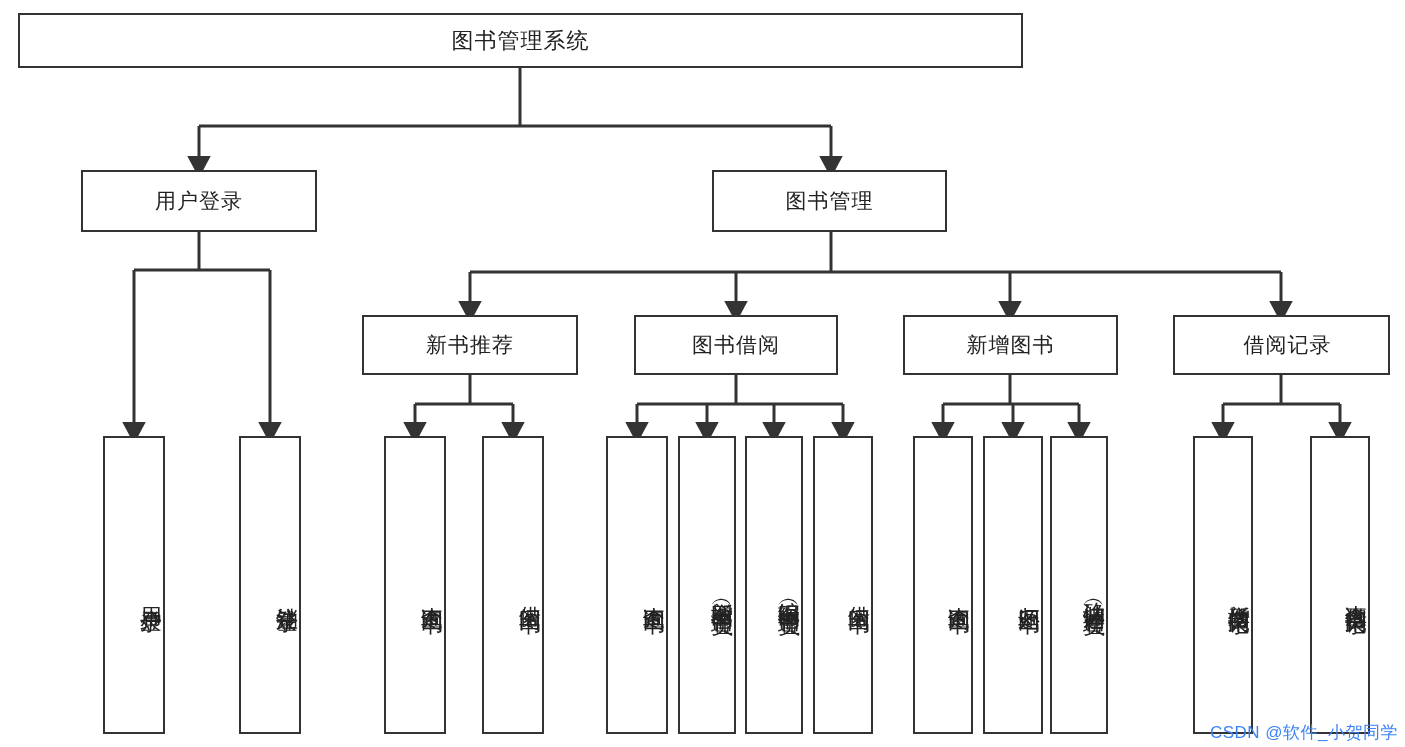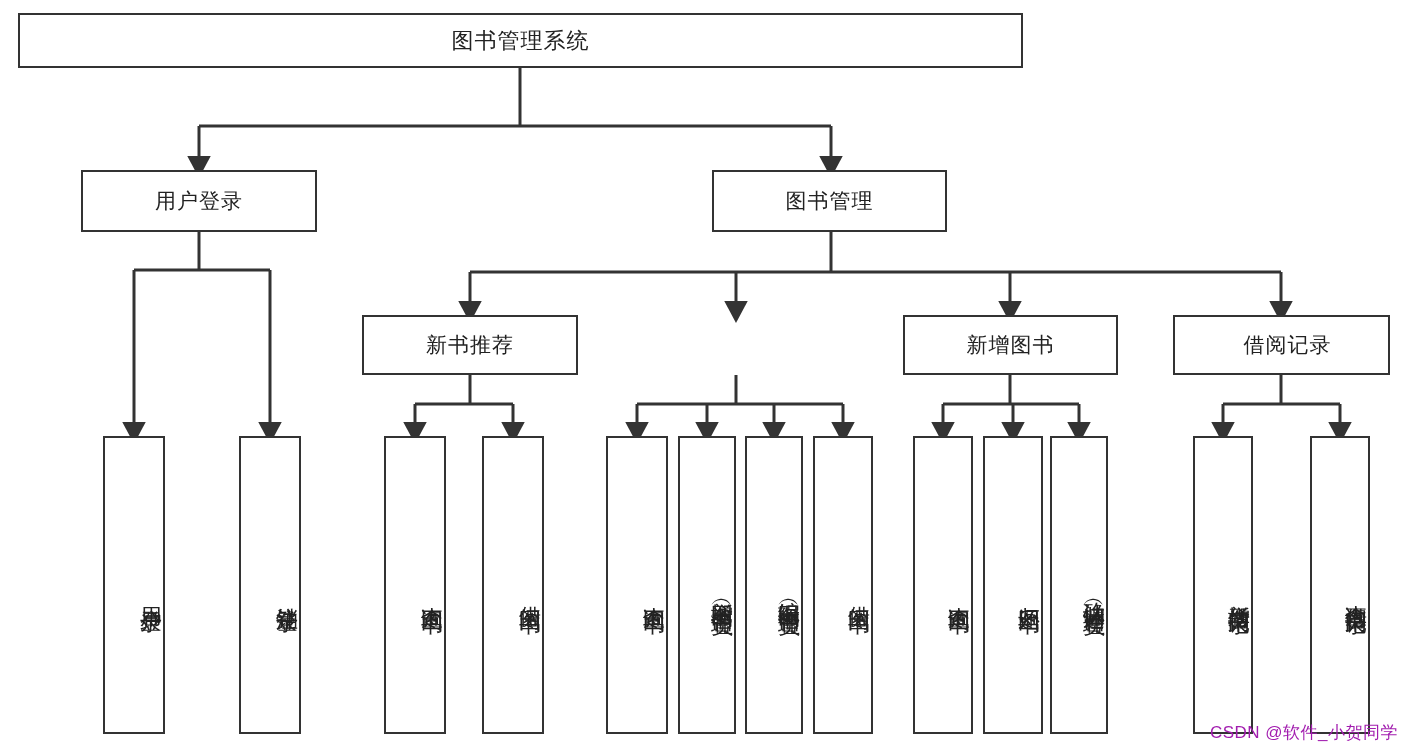--- a/index.html
+++ b/index.html
@@ -8,21 +8,21 @@
   #canvas{position:relative;width:1405px;height:747px;background:#fff;}
   svg#wires{position:absolute;left:0;top:0;width:1405px;height:747px;}
   .node{position:absolute;box-sizing:border-box;background:#ffffff;
         border:2.5px solid #333333;display:flex;align-items:center;
         justify-content:center;color:#222222;}
   .node.h{font-size:21px;letter-spacing:1px;text-align:center;}
   .node.v{writing-mode:vertical-rl;text-orientation:upright;
           font-size:22px;line-height:1.12;letter-spacing:2px;
           padding-top:16px;align-items:flex-start;justify-content:center;}
   .node.root{font-size:22px;}
-  .wm{position:absolute;right:7px;bottom:3px;font-size:17px;color:#a21caf;
+  .wm{position:absolute;right:7px;bottom:3px;font-size:17px;color:#3b82f6;
       letter-spacing:0.5px;white-space:nowrap;}
 </style>
 </head>
 <body>
 
 <div id="canvas">
 
   <svg id="wires" viewBox="0 0 1405 747" xmlns="http://www.w3.org/2000/svg">
     <defs>
       <marker id="arw" markerWidth="11" markerHeight="11" refX="1.5" refY="4" orient="auto" markerUnits="strokeWidth">
@@ -72,20 +72,21 @@
       <path d="M1340,404 L1340,426" marker-end="url(#arw)"></path>
     </g>
   </svg>
 
   <div class="node h root" style="left:18px;top:13px;width:1005px;height:55px;">图书管理系统</div>
 
   <div class="node h" style="left:81px;top:170px;width:236px;height:62px;">用户登录</div>
   <div class="node h" style="left:362px;top:315px;width:216px;height:60px;">新书推荐</div>
 
   <div class="node h" style="left:712px;top:170px;width:235px;height:62px;">图书管理</div>
+  <div class="node h" style="left:634px;top:315px;width:204px;height:60px;">图书借阅</div>
   <div class="node h" style="left:903px;top:315px;width:215px;height:60px;">新增图书</div>
   <div class="node h" style="left:1173px;top:315px;width:217px;height:60px;padding-left:12px;">借阅记录</div>
 
   <div class="node v" style="left:103px;top:436px;width:62px;height:298px;">用户登录</div>
   <div class="node v" style="left:239px;top:436px;width:62px;height:298px;">注销登录</div>
 
   <div class="node v" style="left:384px;top:436px;width:62px;height:298px;">查询图书</div>
   <div class="node v" style="left:482px;top:436px;width:62px;height:298px;">借阅图书</div>
 
   <div class="node v" style="left:606px;top:436px;width:62px;height:298px;">查询图书</div>

